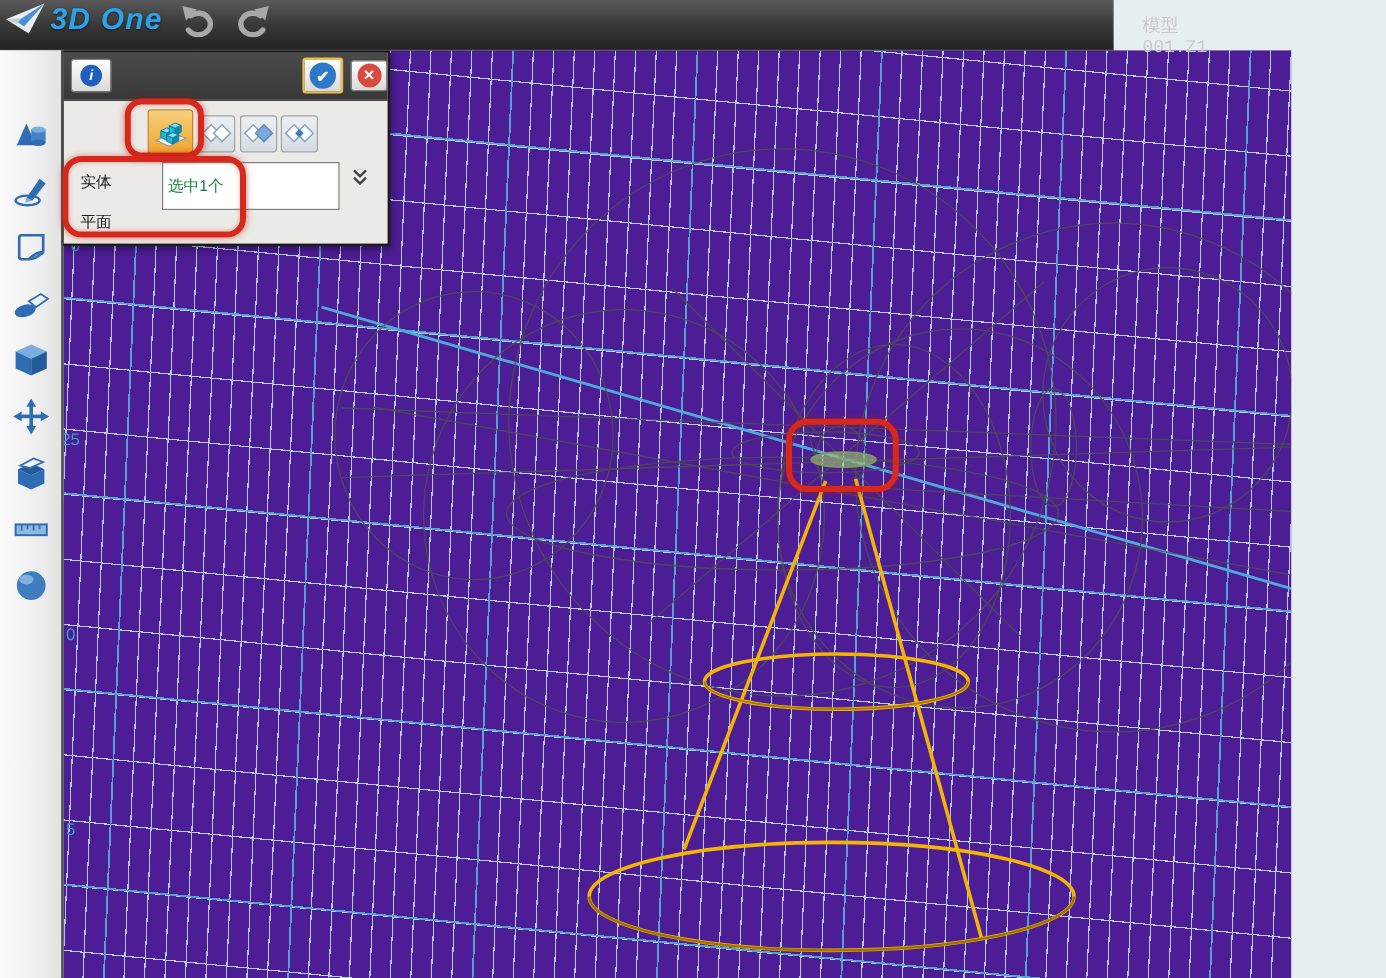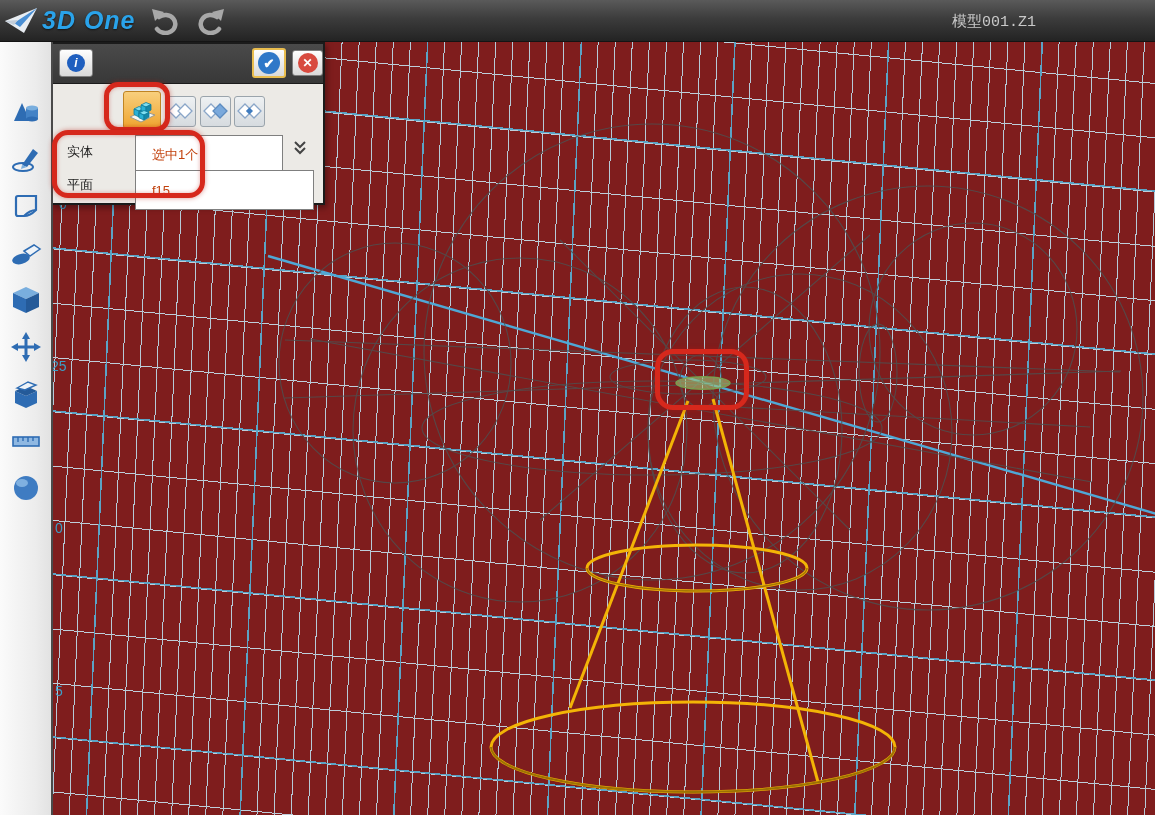--- a/index.html
+++ b/index.html
@@ -1,37 +1,37 @@
 <!DOCTYPE html>
 <html><head>
 <meta charset="utf-8">
 <style>
   html,body{margin:0;padding:0;background:#111;}
   *{box-sizing:border-box;font-family:"Liberation Sans",sans-serif;}
   #screen{position:relative;width:1155px;height:815px;overflow:hidden;background:#e6eef1;}
 
   
-  .topbar{position:absolute;left:0;top:0;width:1155px;height:42px;z-index:40;
+  .topbar{position:absolute;left:0;top:0;width:928px;height:42px;z-index:40;
     background:linear-gradient(#5a5a5a 0%,#3c3c3c 45%,#232323 100%);
-    border-bottom:1px solid #141414;display:flex;align-items:center;}
+    border-bottom:1px solid #141414;display:flex;align-items:flex-start;}
   .logo-wrap{display:flex;align-items:center;margin-left:4px;}
   .logo-text{font-size:25px;font-weight:bold;font-style:italic;color:#2aa3ea;
     letter-spacing:1px;margin-left:2px;text-shadow:0 1px 2px rgba(0,0,0,.6);}
   .histbtn{width:34px;height:34px;margin-left:12px;display:flex;align-items:center;justify-content:center;cursor:pointer;}
   .doc-title{position:absolute;left:952px;top:12px;font-size:15px;color:#c9c9c9;font-family:Liberation Mono, monospace;}
 
   
   .sidebar{position:absolute;left:0;top:42px;width:53px;height:773px;z-index:40;
     background:linear-gradient(90deg,#fbfbfb,#ececec 70%,#e2e2e2);
     border-right:2px solid #4a4a4a;}
   .side-ico{position:absolute;left:8px;width:36px;height:36px;display:flex;
     align-items:center;justify-content:center;cursor:pointer;}
 
   
-  .canvas{position:absolute;left:53px;top:42px;width:1102px;height:773px;overflow:hidden;background:#7f1d1d;}
+  .canvas{position:absolute;left:53px;top:42px;width:1023px;height:773px;overflow:hidden;background:#4c1d95;}
   .grid{position:absolute;left:-80px;top:-160px;width:1800px;height:1500px;
     background-image:
       repeating-linear-gradient(90deg,#58b2d8 0px,#58b2d8 1.5px,transparent 1.5px,transparent 153px),
       repeating-linear-gradient(0deg,#58b2d8 0px,#58b2d8 1.5px,transparent 1.5px,transparent 163px),
       repeating-linear-gradient(90deg,#bcdcec 0px,#bcdcec 1px,transparent 1px,transparent 17px),
       repeating-linear-gradient(0deg,#c6e2ef 0px,#c6e2ef 1px,transparent 1px,transparent 54.3px);
     transform:skewY(5.5deg) skewX(-2.5deg);transform-origin:0 0;opacity:.9;}
   .axis-label{position:absolute;color:#3d9ec6;font-size:14px;z-index:3;}
   .model-svg{position:absolute;left:0;top:0;z-index:5;}
 
@@ -42,21 +42,21 @@
     background:linear-gradient(#4a4a4a,#383838);border-bottom:1px solid #1b1b1b;}
   .dlg-btn{position:absolute;border:1px solid #7e7e7e;border-radius:3px;cursor:pointer;
     background:linear-gradient(#fefefe,#d9d9d9);display:flex;align-items:center;justify-content:center;}
   .round-glyph{display:flex;align-items:center;justify-content:center;border-radius:50%;
     color:#fff;font-weight:bold;}
   .mode-btn{position:absolute;border:1px solid #9aa4ac;border-radius:3px;cursor:pointer;
     background:linear-gradient(#eef1f3,#d6dbdf);display:flex;align-items:center;justify-content:center;}
   .mode-selected{background:linear-gradient(#f8cf7d,#efa42f);border:1px solid #c08524;}
   .fld-label{position:absolute;font-size:13px;color:#1c1c1c;}
   .fld-input{position:absolute;height:40px;border:1px solid #7f7f7f;background:#fff;
-    font-size:13px;color:#c2410c;padding:0 16px;}
+    font-size:13px;color:#15803d;padding:0 4px;}
 
   
   .anno{position:absolute;border:5px solid #d6281c;z-index:50;pointer-events:none;
     box-shadow:0 0 5px rgba(180,20,10,.45), inset 0 0 4px rgba(180,20,10,.35);}
 </style>
 </head>
 <body>
 
 <div id="screen">
 
@@ -253,20 +253,19 @@
 
     <span class="fld-label" style="left:14px;top:99px;">实体</span>
     <input class="fld-input" style="left: 82px; top: 91px; width: 148px;" value="选中1个">
     <div style="position:absolute;left:238px;top:95px;width:18px;height:18px;cursor:pointer;">
       <svg width="18" height="18" viewBox="0 0 18 18">
         <polyline points="4,3 9,8 14,3" fill="none" stroke="#444" stroke-width="2"></polyline>
         <polyline points="4,9 9,14 14,9" fill="none" stroke="#444" stroke-width="2"></polyline>
       </svg>
     </div>
     <span class="fld-label" style="left:14px;top:132px;text-align:center;">平面</span>
-    <input class="fld-input" style="left: 82px; top: 126px; width: 179px;" value="f15">
   </div>
 
   <div class="anno" style="left:104px;top:82px;width:66px;height:50px;border-radius:14px;"></div>
   <div class="anno" style="left:52px;top:130px;width:153px;height:68px;border-radius:16px;"></div>
   <div class="anno" style="left:655px;top:349px;width:94px;height:61px;border-radius:18px;"></div>
 
 </div>
 
 </body></html>

